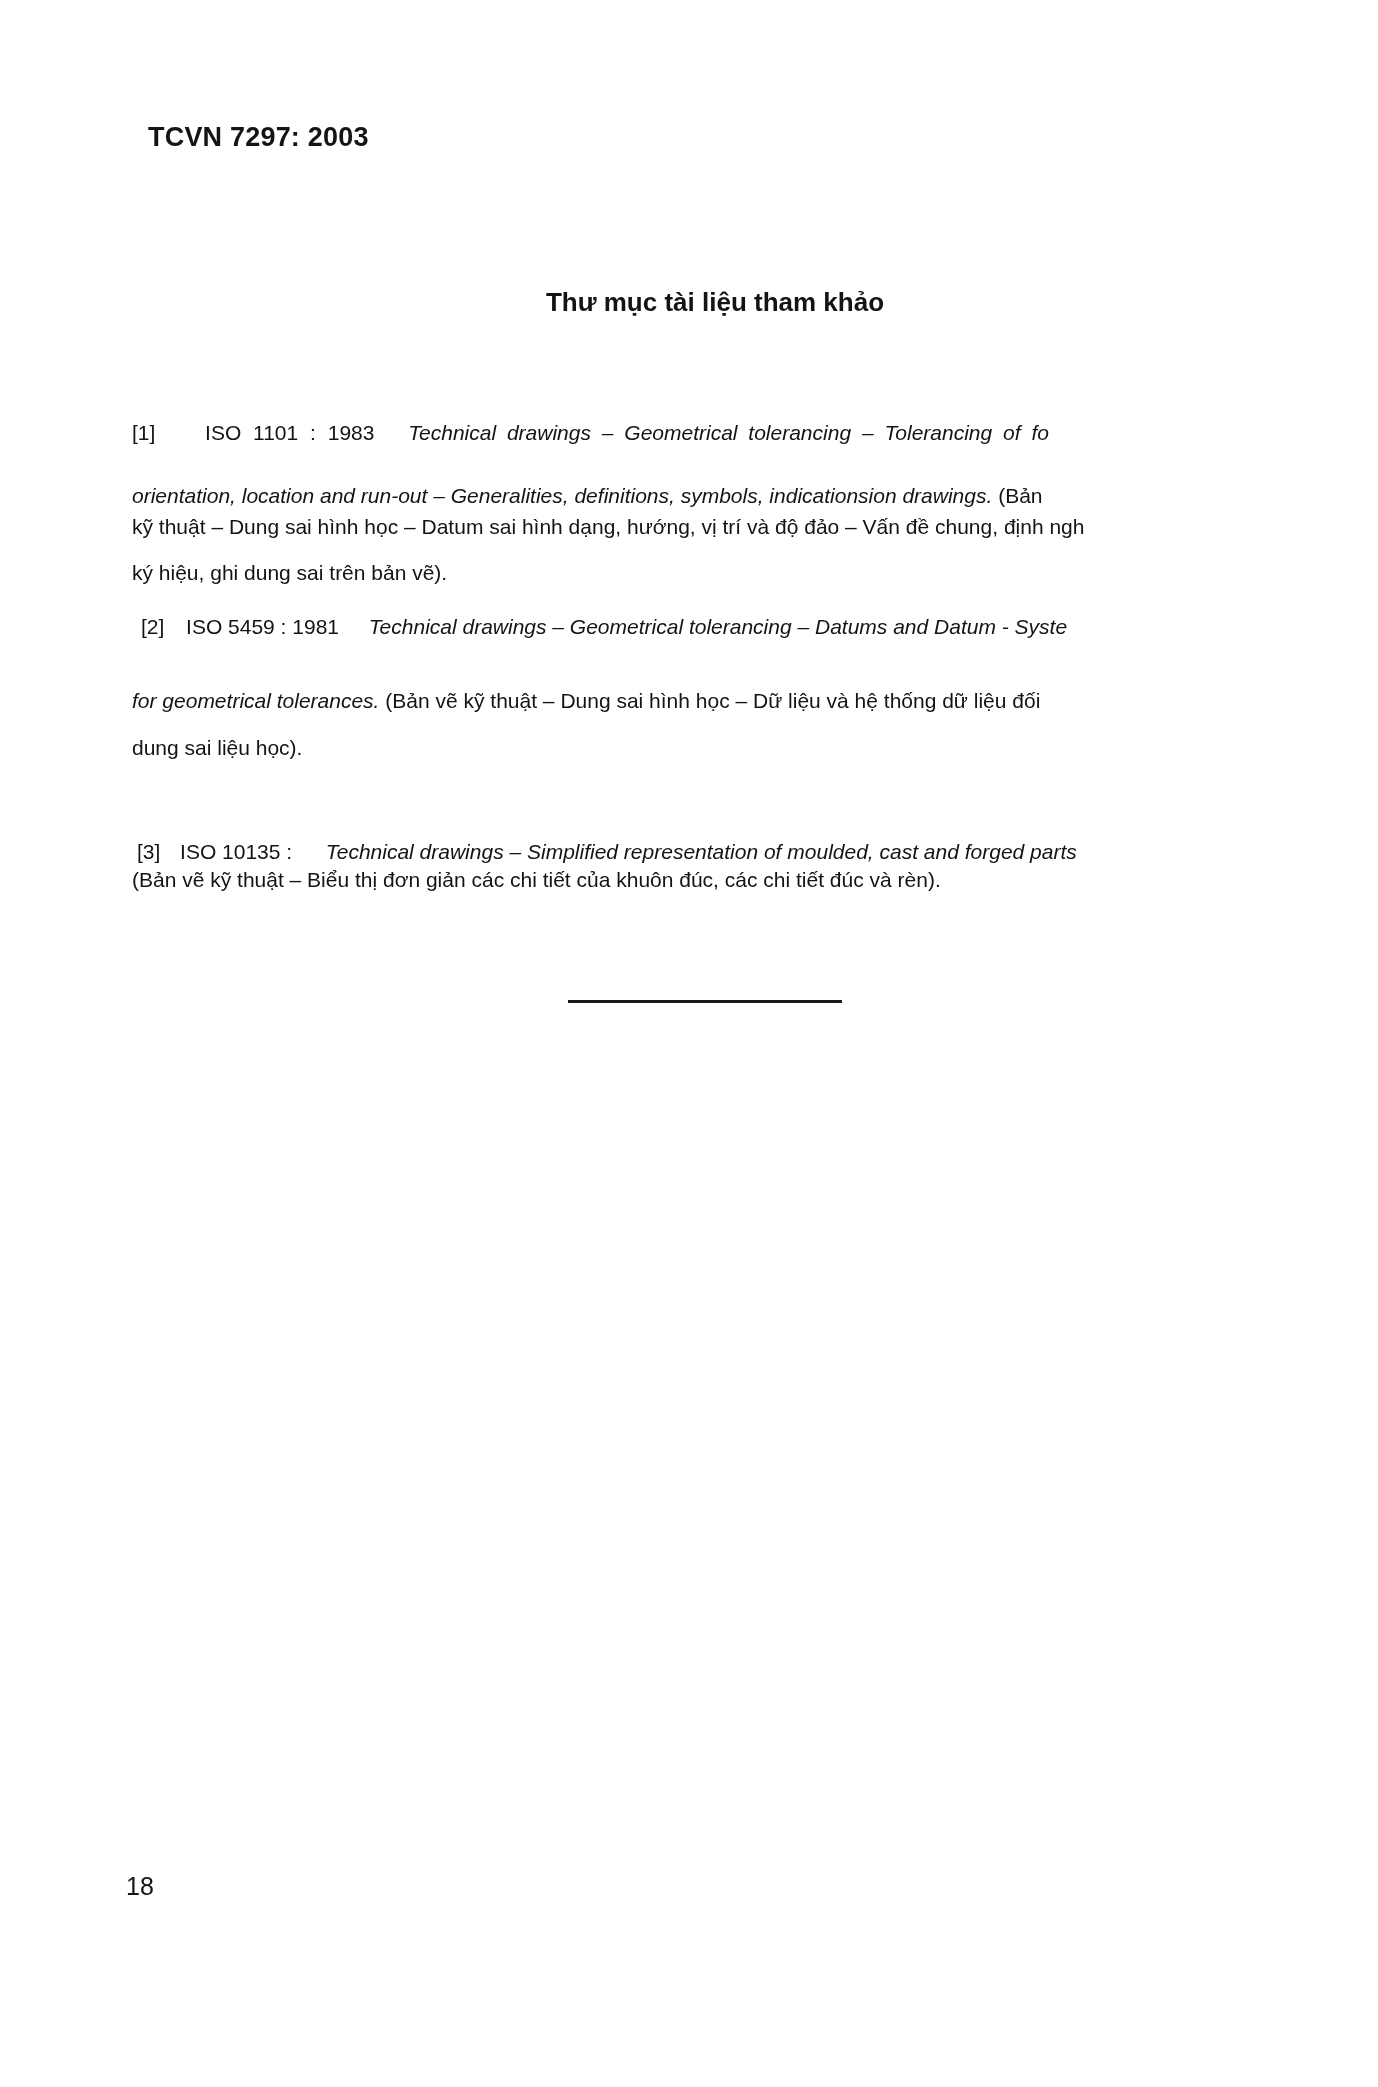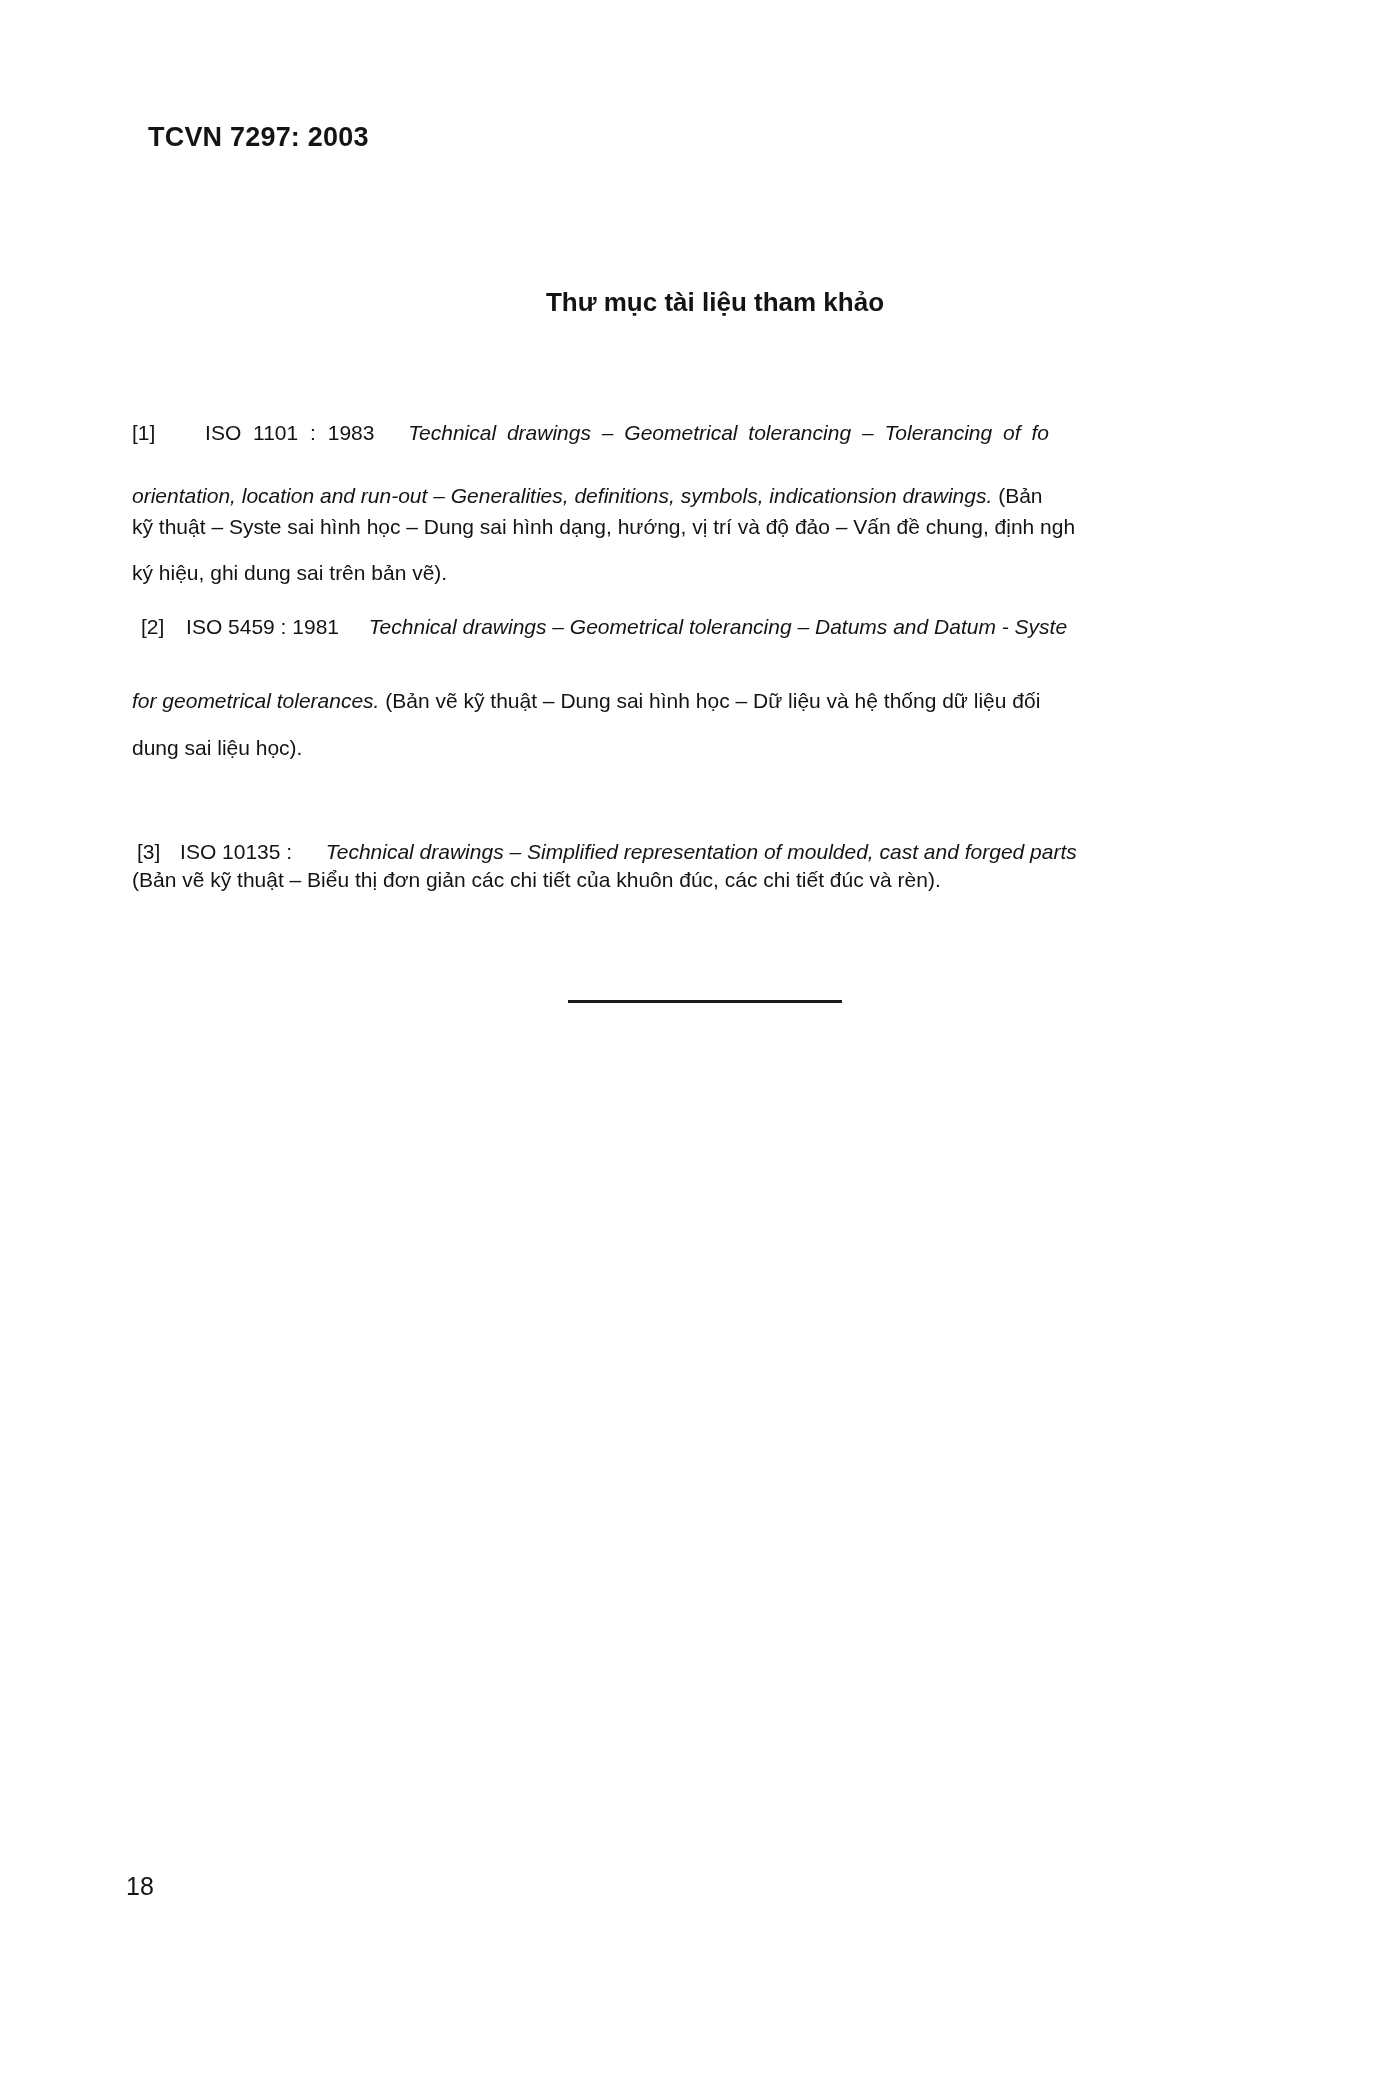--- a/index.html
+++ b/index.html
@@ -26,21 +26,21 @@
     <span>[1]</span>
     <span style="display:inline-block;width:38px"></span>
     <span style="word-spacing:6px">ISO 1101 : 1983</span>
     <span style="display:inline-block;width:22px"></span>
     <i style="word-spacing:5px">Technical drawings – Geometrical tolerancing  – Tolerancing of fo</i>
   </div>
   <div class="abs line clip" style="top:466px;margin-top:16px;">
     <i>orientation, location and run-out – Generalities, definitions, symbols, indicationsion drawings.</i><span> (Bản</span>
   </div>
   <div class="abs line clip" style="top:513px;">
-    <span>kỹ thuật – Syste sai hình học – Dung sai hình dạng, hướng, vị trí và độ đảo – Vấn đề chung, định ngh</span>
+    <span>kỹ thuật – Dung sai hình học – Datum sai hình dạng, hướng, vị trí và độ đảo – Vấn đề chung, định ngh</span>
   </div>
   <div class="abs line clip" style="top:559px;">
     <span>ký hiệu, ghi dung sai trên bản vẽ).</span>
   </div>
 </div>
 
 <div>
   <div class="abs line clip" style="top:613px;left:141px;width:1096px;">
     <span>[2]</span>
     <span style="display:inline-block;width:10px"></span>

